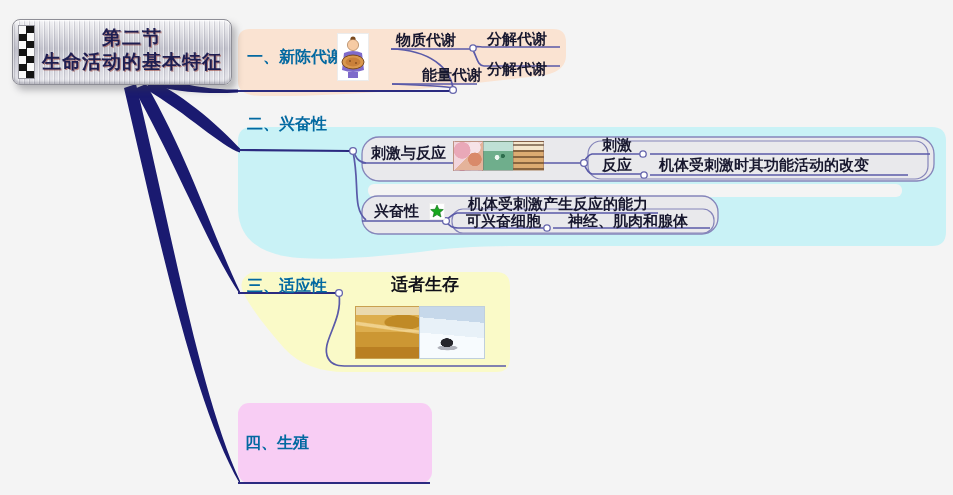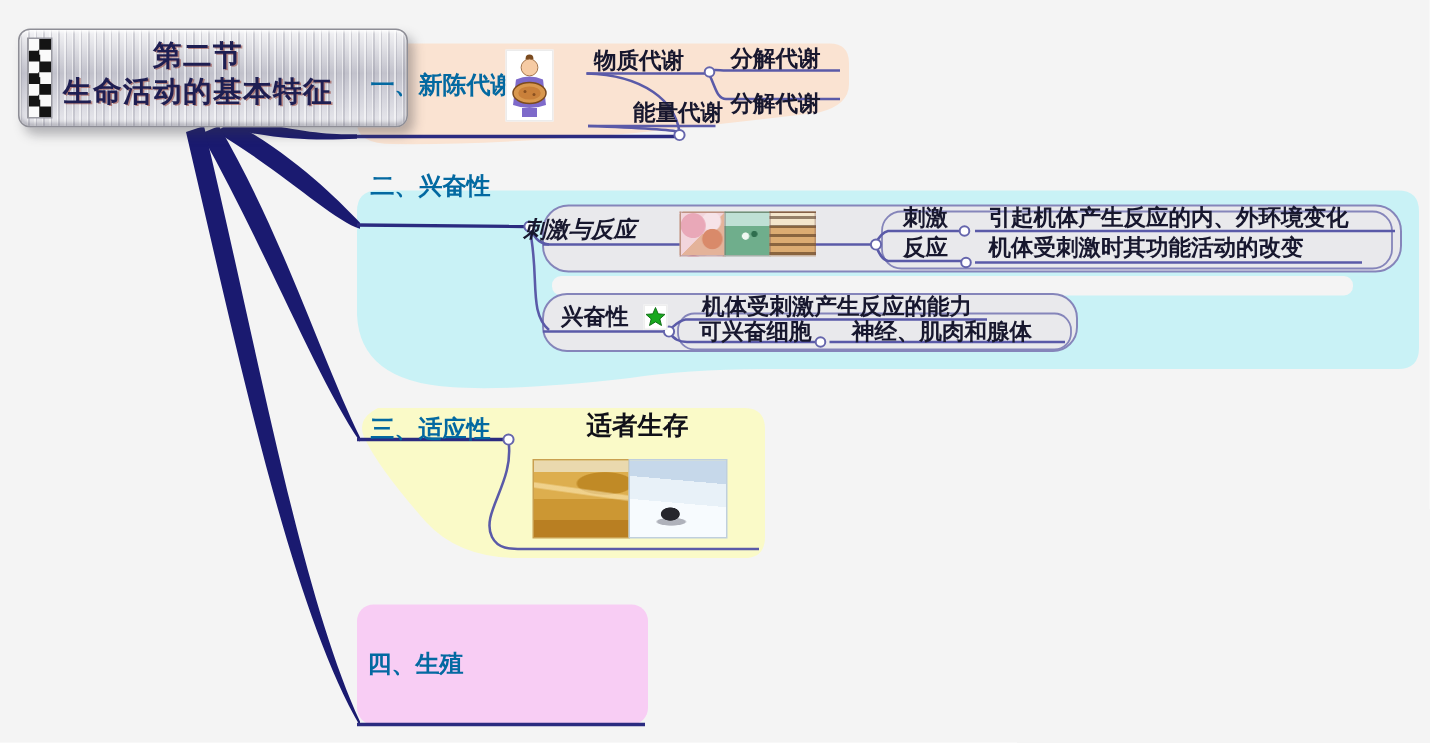--- a/index.html
+++ b/index.html
@@ -9,21 +9,21 @@
   .lbl{position:absolute;z-index:2;white-space:nowrap;line-height:1;font-weight:bold;}
   .t-main{font-size:16px;color:#0369a1;}
   .t-sub{font-size:15px;color:#17172E;}
   .t-black{font-size:17px;color:#101018;}
   
   .root-box{position:absolute;left:12px;top:19px;width:218px;height:64px;z-index:2;
     border:1px solid #8E8E96;border-radius:8px;
     background:
       repeating-linear-gradient(90deg, rgba(255,255,255,.55) 0 1px, rgba(130,130,145,.28) 1px 2px, rgba(0,0,0,0) 2px 5px),
       linear-gradient(180deg,#F4F4F6 0%,#C2C2CC 45%,#CDCDD6 60%,#E9E9EE 100%);
-    box-shadow: inset 0 1px 2px #ffffff, inset 0 -2px 3px rgba(70,70,85,.35), 4px 5px 7px rgba(60,60,70,.35); padding-left: 40px;}
+    box-shadow: inset 0 1px 2px #ffffff, inset 0 -2px 3px rgba(70,70,85,.35), 4px 5px 7px rgba(60,60,70,.35);}
   .checker{position:absolute;left:5px;top:5px;width:15px;height:52px;
     background:repeating-conic-gradient(#141414 0% 25%, #FAFAFA 0% 50%) 0 0/15px 15px;
     border:1px solid #9a9aa2;}
   .root-text{position:absolute;left:24px;top:6px;width:190px;text-align:center;
     font-size:19px;font-weight:bold;color:#1E1E52;line-height:1.25;letter-spacing:1px;
     text-shadow:1px 1px 0 rgba(150,60,50,.55);}
   
   .ph{position:absolute;z-index:2;}
   .img-eat{left:337px;top:33px;width:30px;height:46px;background:#fff;border:1px solid #ECECEC;}
   .thumb{top:141px;width:29px;height:28px;border:1px solid rgba(120,90,90,.35);}
@@ -144,26 +144,25 @@
       <circle cx="18" cy="29" r="1" fill="#8A5020"></circle>
       <rect x="10" y="38" width="10" height="6" fill="#7E6ACA"></rect>
     </svg>
   </div>
   <div class="lbl t-sub" style="left:396px;top:33px;">物质代谢</div>
   <div class="lbl t-sub" style="left:487px;top:32px;">分解代谢</div>
   <div class="lbl t-sub" style="left:487px;top:50px;margin-top:12px;">分解代谢</div>
   <div class="lbl t-sub" style="left:398px;top:68px;padding-left:24px;">能量代谢</div>
 
   <div class="lbl t-main" style="left:247px;top:116px;text-align:right;">二、兴奋性</div>
-  <div class="lbl t-sub" style="left:349px;top:146px;font-style:italic;">刺激与反应</div>
+  <div class="lbl t-sub" style="left:371px;top:146px;">刺激与反应</div>
   <div class="ph thumb img-thumb1"></div>
   <div class="ph thumb img-thumb2"></div>
   <div class="ph thumb img-thumb3"></div>
   <div class="lbl t-sub" style="left:602px;top:138px;">刺激</div>
-  <div class="lbl t-sub" style="left:659px;top:138px;">引起机体产生反应的内、外环境变化</div>
   <div class="lbl t-sub" style="left:602px;top:158px;">反应</div>
   <div class="lbl t-sub" style="left:659px;top:158px;">机体受刺激时其功能活动的改变</div>
   <div class="lbl t-sub" style="left:374px;top:204px;">兴奋性</div>
   <div class="ph img-star">
     <svg width="14" height="15" viewBox="0 0 14 15">
       <path d="M7,1 L8.8,5.2 13.3,5.6 9.9,8.6 11,13 7,10.6 3,13 4.1,8.6 0.7,5.6 5.2,5.2 Z" fill="#18A81E" stroke="#0A6A10" stroke-width="0.6"></path>
     </svg>
   </div>
   <div class="lbl t-sub" style="left:468px;top:197px;">机体受刺激产生反应的能力</div>
   <div class="lbl t-sub" style="left:466px;top:214px;">可兴奋细胞</div>

